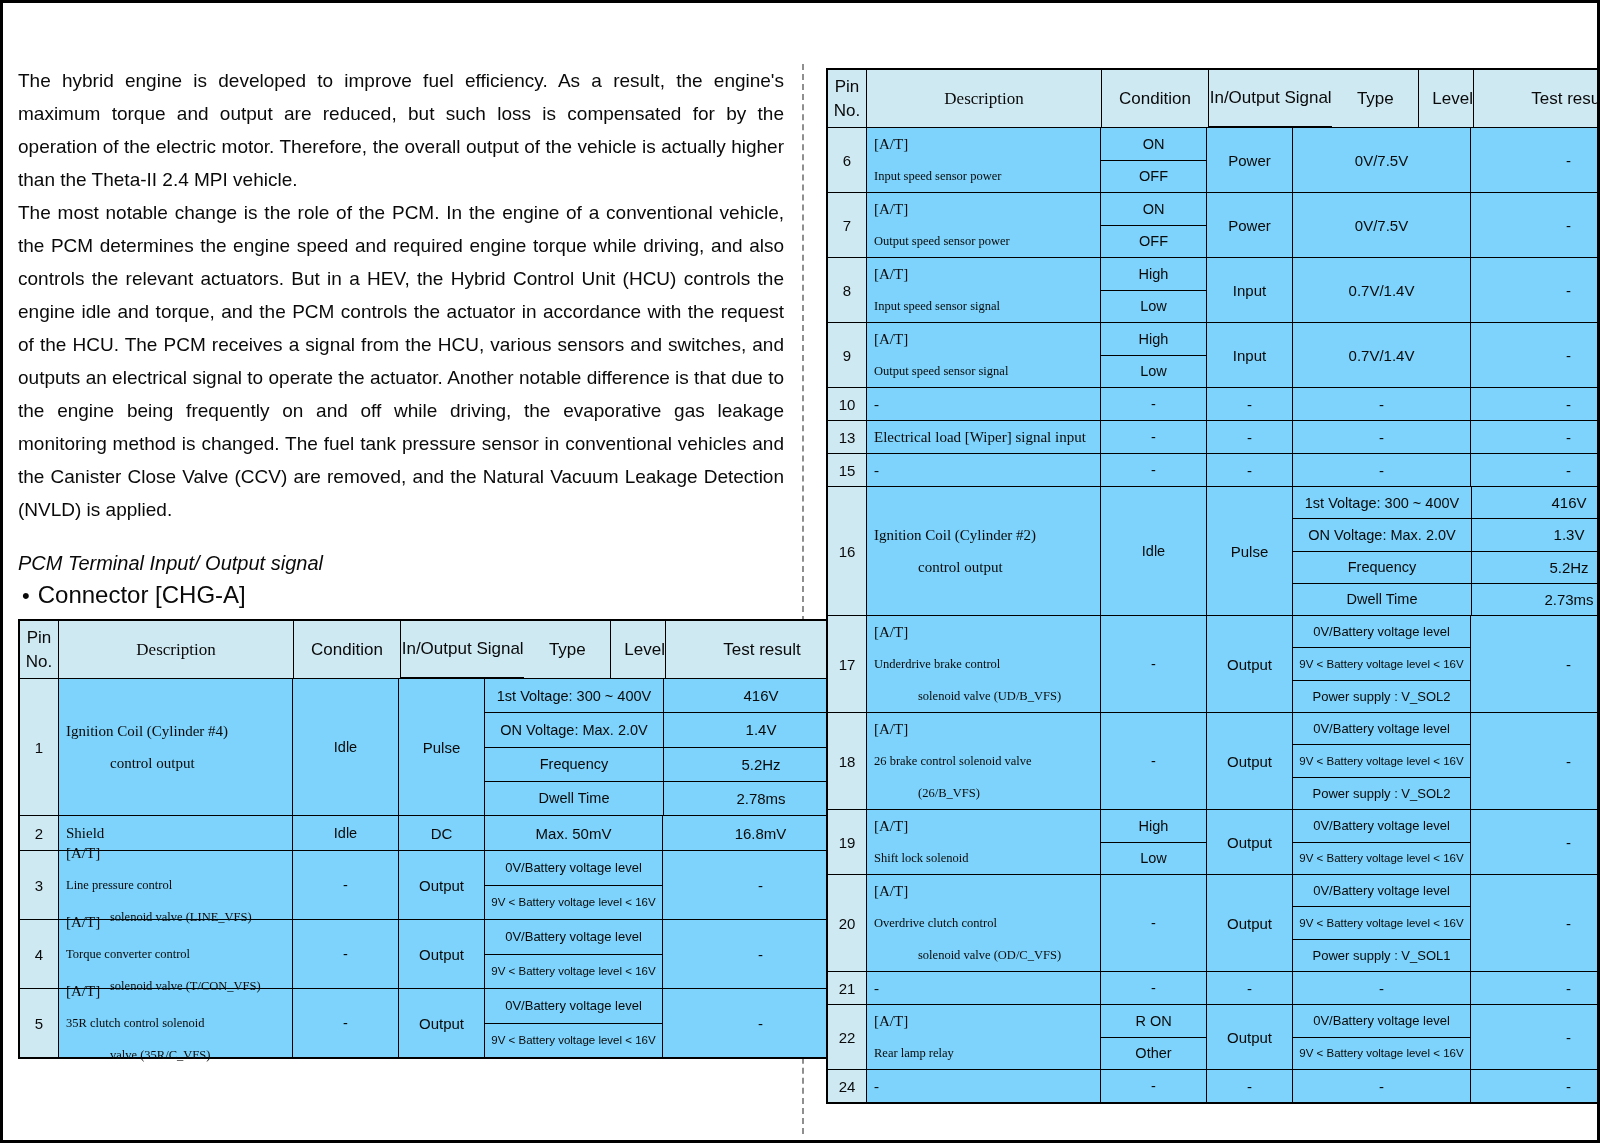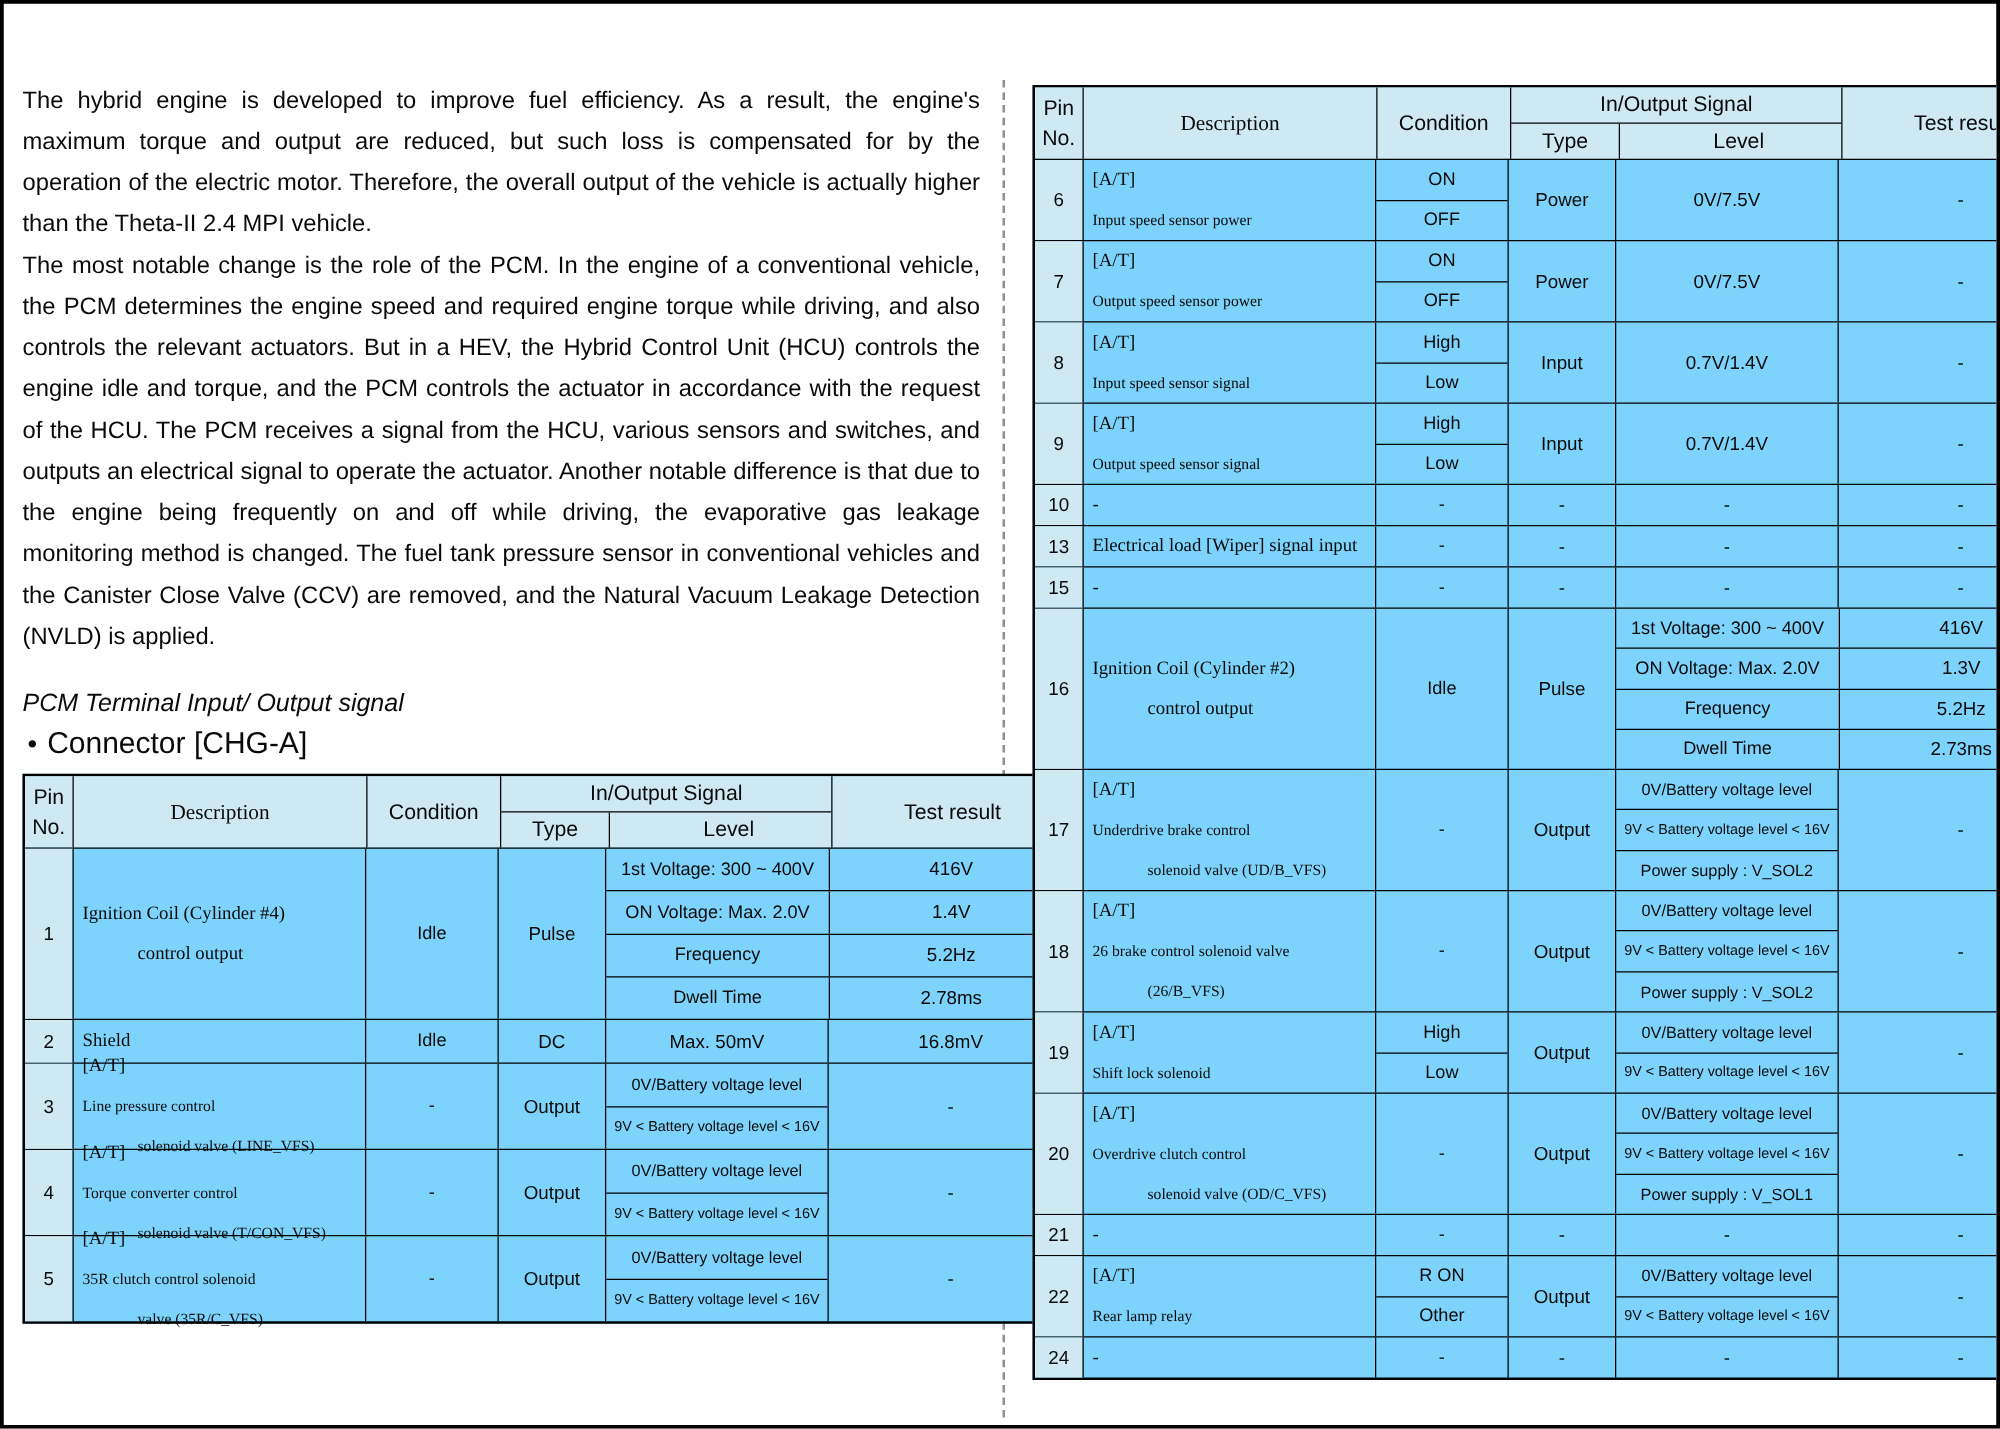--- a/index.html
+++ b/index.html
@@ -22,21 +22,21 @@
   .thead{display:flex;background:#cfe9f3;height:57px;font-size:17px;}
   .hcell{display:flex;align-items:center;justify-content:center;text-align:center;}
   .pinhead{flex-direction:column;line-height:24px;}
   .col-pin{flex:0 0 38px;}
   .col-desc{flex:0 0 234px;font-family:Liberation Serif, serif;}
   .col-cond{flex:0 0 106px;}
   .col-type{flex:0 0 86px;}
   .col-level{flex:0 0 178px;}
   .col-test{flex:1;}
   .bl{border-left:1.5px solid #000;}
-  .hgroup{flex:0 0 264px;display:flex;flex-direction:column;border-left:1.5px solid #000;justify-content:center;}
+  .hgroup{flex:0 0 264px;display:flex;flex-direction:row;border-left:1.5px solid #000;justify-content:center;}
   .htop{flex:1;display:flex;align-items:center;justify-content:center;border-bottom:1.5px solid #000;}
   .hbot{flex:1;display:flex;}
   .hbot .htype{flex:0 0 86px;display:flex;align-items:center;justify-content:center;}
   .hbot .hlevel{flex:1;display:flex;align-items:center;justify-content:center;border-left:1.5px solid #000;padding-left:13px;}
   .trow{display:flex;border-top:1.5px solid #000;font-size:15px;}
   .cell{display:flex;align-items:center;justify-content:center;text-align:center;box-sizing:border-box;}
   .pin-cell{background:#cfe9f3;}
   .desc-cell{flex-direction:column;align-items:flex-start;justify-content:center;padding:0 4px 0 7px;text-align:left;}
   .desc-line{line-height:32px;}
   .desc-line.small{font-size:12.5px;}

